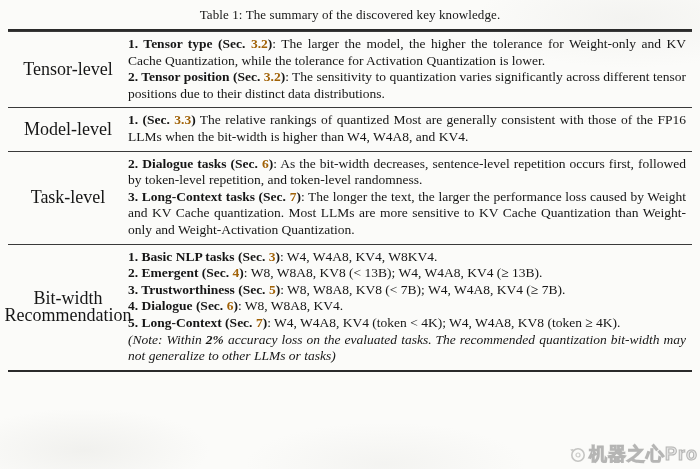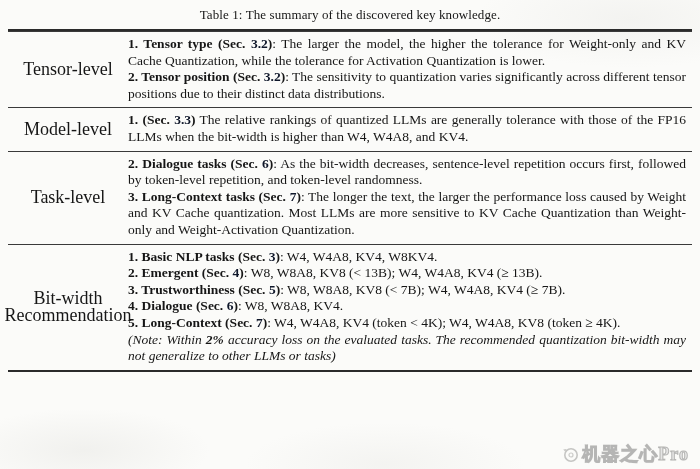--- a/index.html
+++ b/index.html
@@ -29,25 +29,25 @@
   .thead .h2{flex:1;text-align:center;}
   .trow{display:flex;padding:4px 0 5px;}
   .trow + .trow{border-top:1px solid #3a3a3a;}
   .level{
     width:120px;flex:0 0 120px;display:flex;align-items:center;justify-content:center;
     text-align:center;font-size:18px;line-height:16.4px;
   }
   .content{flex:1;padding-right:6px;font-size:13.5px;line-height:16.6px;text-align:justify;}
   .content p.item{margin:0;}
   .content .b{font-weight:bold;}
-  .content .link{font-weight:bold;color:#0f172a;}
+  .content .link{font-weight:bold;color:#a16207;}
   .content p.italic{font-style:italic;}
   .watermark{
-    position:absolute;right:11px;bottom:3px;display:flex;align-items:center;gap:3px;
-    font-family:Liberation Serif, serif;
+    position:absolute;right:2px;bottom:3px;display:flex;align-items:center;gap:3px;
+    font-family:Liberation Sans, sans-serif;
     font-size:18px;font-weight:bold;
     color:rgba(255,255,255,.38);
     -webkit-text-stroke:1px rgba(172,172,170,.85);
     text-shadow:0 0 1px rgba(160,160,160,.4);
     letter-spacing:1px;
     pointer-events:none;
   }
   .wm-icon{display:inline-block;flex:0 0 auto;opacity:.75;}
 </style>
 </head>
@@ -68,21 +68,21 @@
           <div class="content">
             <p class="item"><span class="b">1. Tensor type (Sec. </span><span class="link">3.2</span><span class="b">)</span><span>: The larger the model, the higher the tolerance for Weight-only and KV Cache Quantization, while the tolerance for Activation Quantization is lower.</span></p>
             <p class="item"><span class="b">2. Tensor position (Sec. </span><span class="link">3.2</span><span class="b">)</span><span>: The sensitivity to quantization varies significantly across different tensor positions due to their distinct data distributions.</span></p>
           </div>
         </div>
         <div class="trow">
           <div class="level">
             <span>Model-level</span>
           </div>
           <div class="content">
-            <p class="item"><span class="b">1. (Sec. </span><span class="link">3.3</span><span class="b">)</span><span> The relative rankings of quantized LLMs are generally tolerance with those of the FP16 LLMs when the bit-width is higher than W4, W4A8, and KV4.</span></p>
+            <p class="item"><span class="b">1. (Sec. </span><span class="link">3.3</span><span class="b">)</span><span> The relative rankings of quantized Most are generally consistent with those of the FP16 LLMs when the bit-width is higher than W4, W4A8, and KV4.</span></p>
           </div>
         </div>
         <div class="trow">
           <div class="level">
             <span>Task-level</span>
           </div>
           <div class="content">
             <p class="item"><span class="b">2. Dialogue tasks (Sec. </span><span class="link">6</span><span class="b">)</span><span>: As the bit-width decreases, sentence-level repetition occurs first, followed by token-level repetition, and token-level randomness.</span></p>
             <p class="item"><span class="b">3. Long-Context tasks (Sec. </span><span class="link">7</span><span class="b">)</span><span>: The longer the text, the larger the performance loss caused by Weight and KV Cache quantization. Most LLMs are more sensitive to KV Cache Quantization than Weight-only and Weight-Activation Quantization.</span></p>
           </div>

